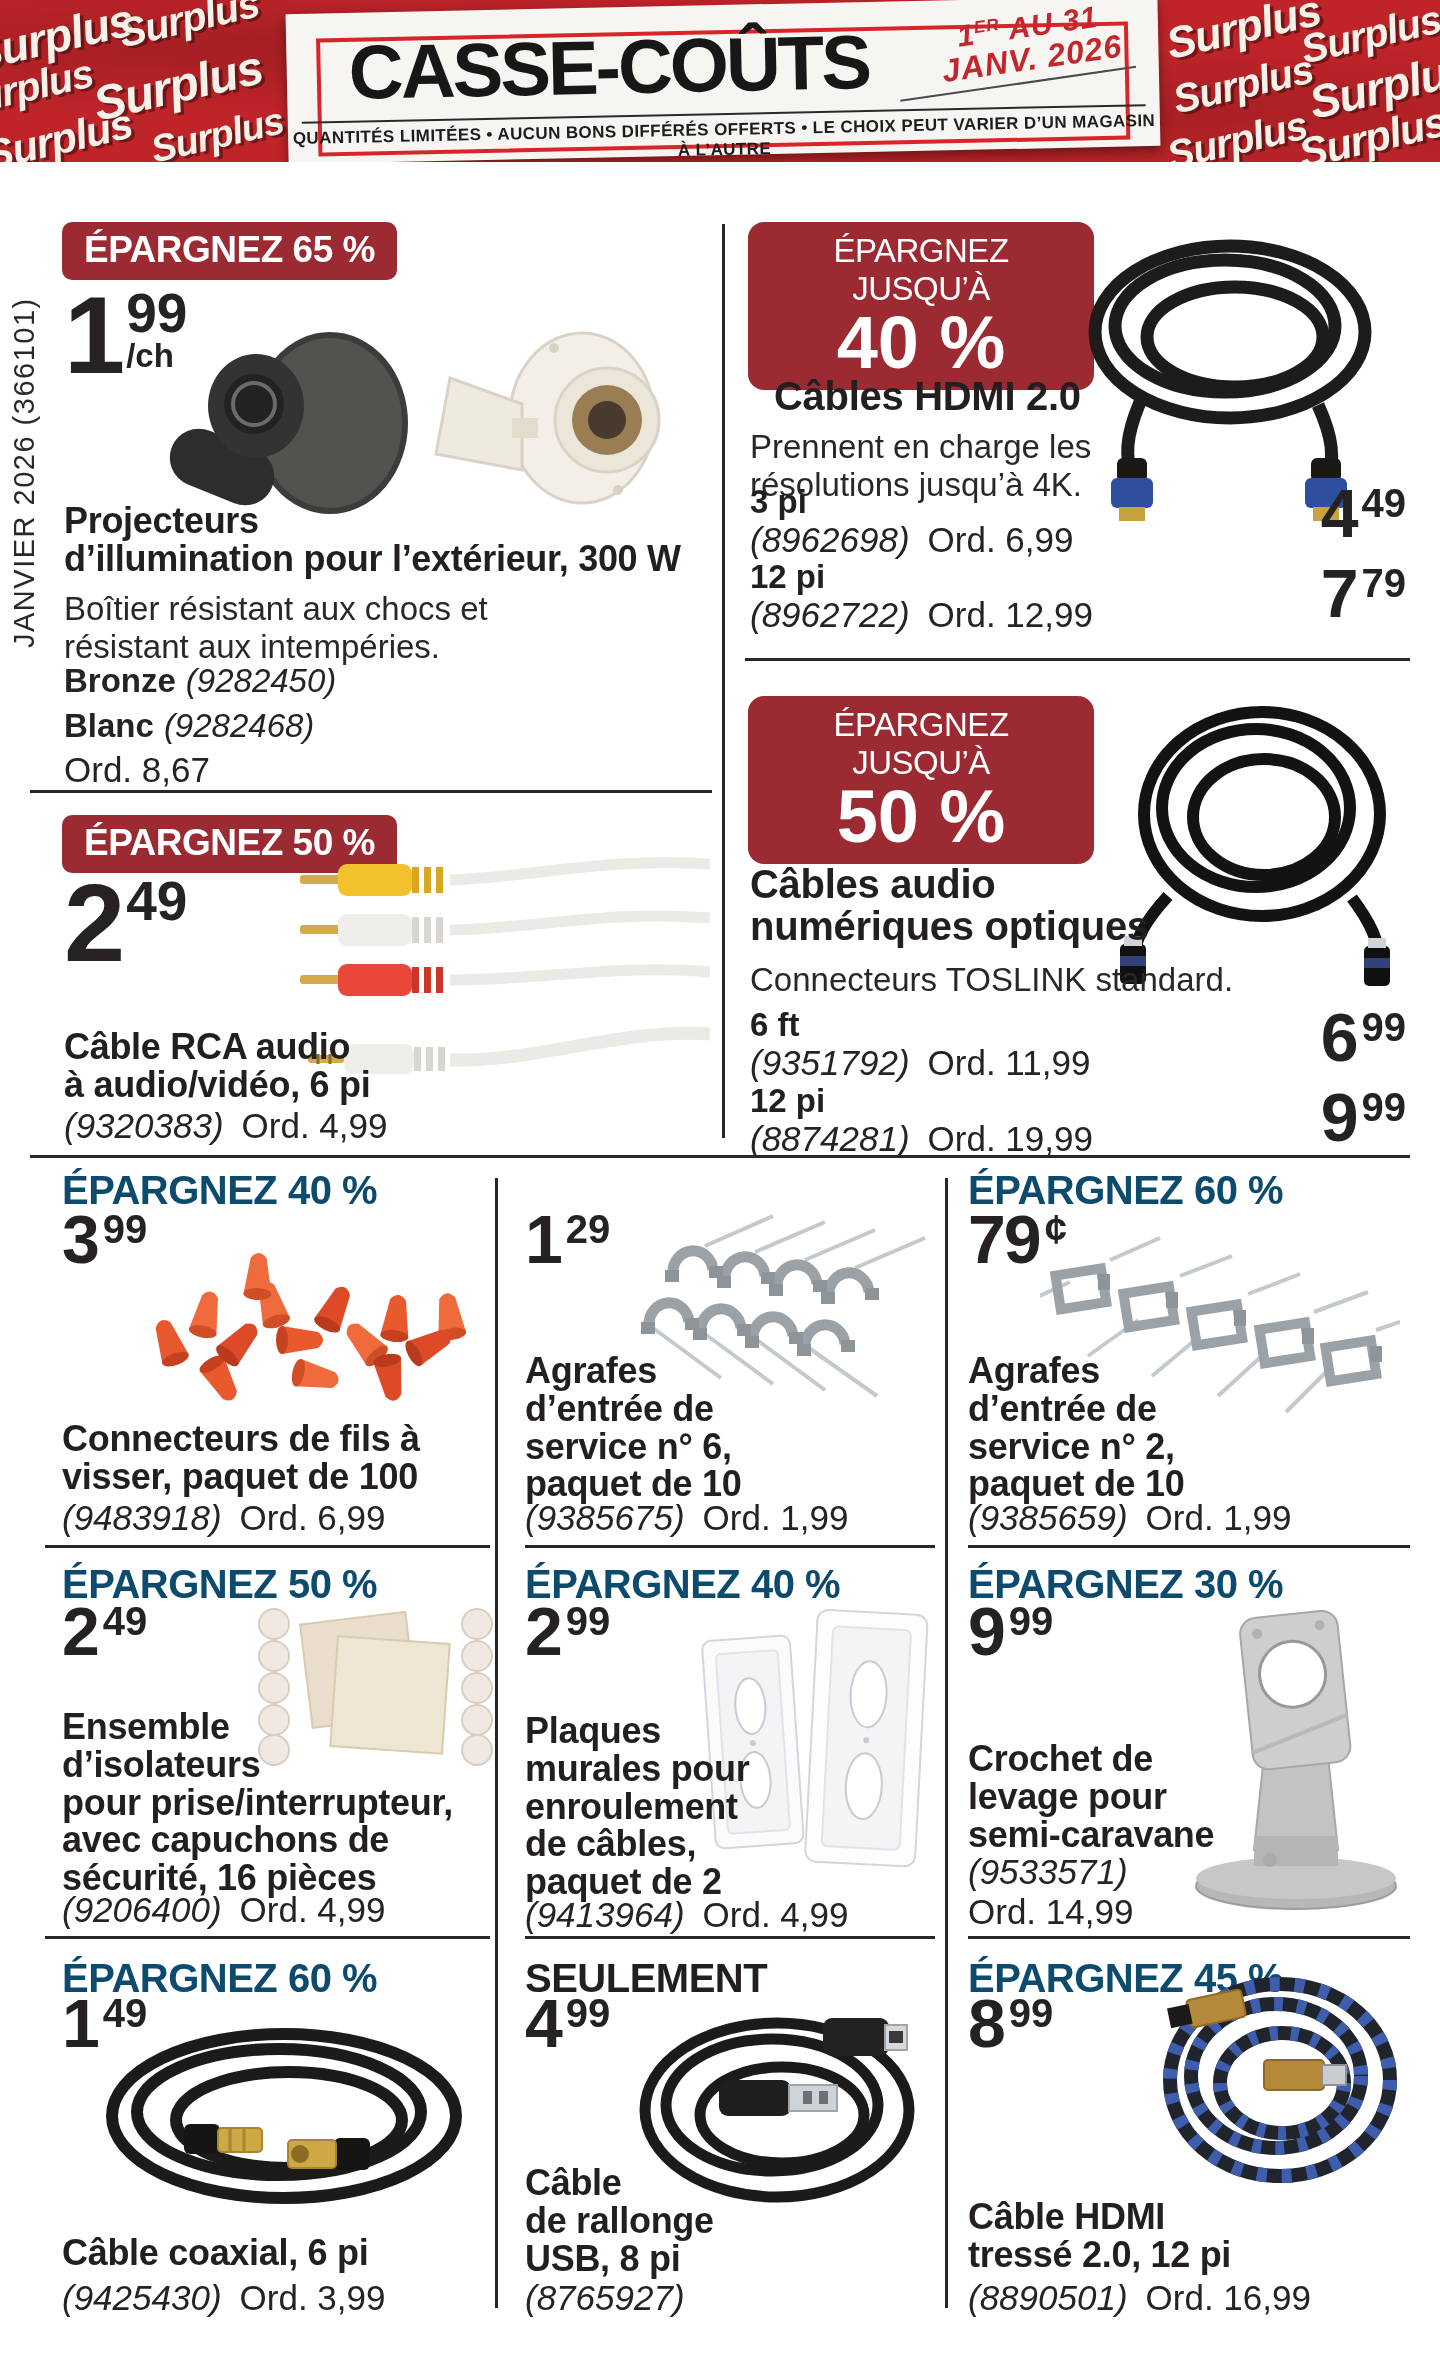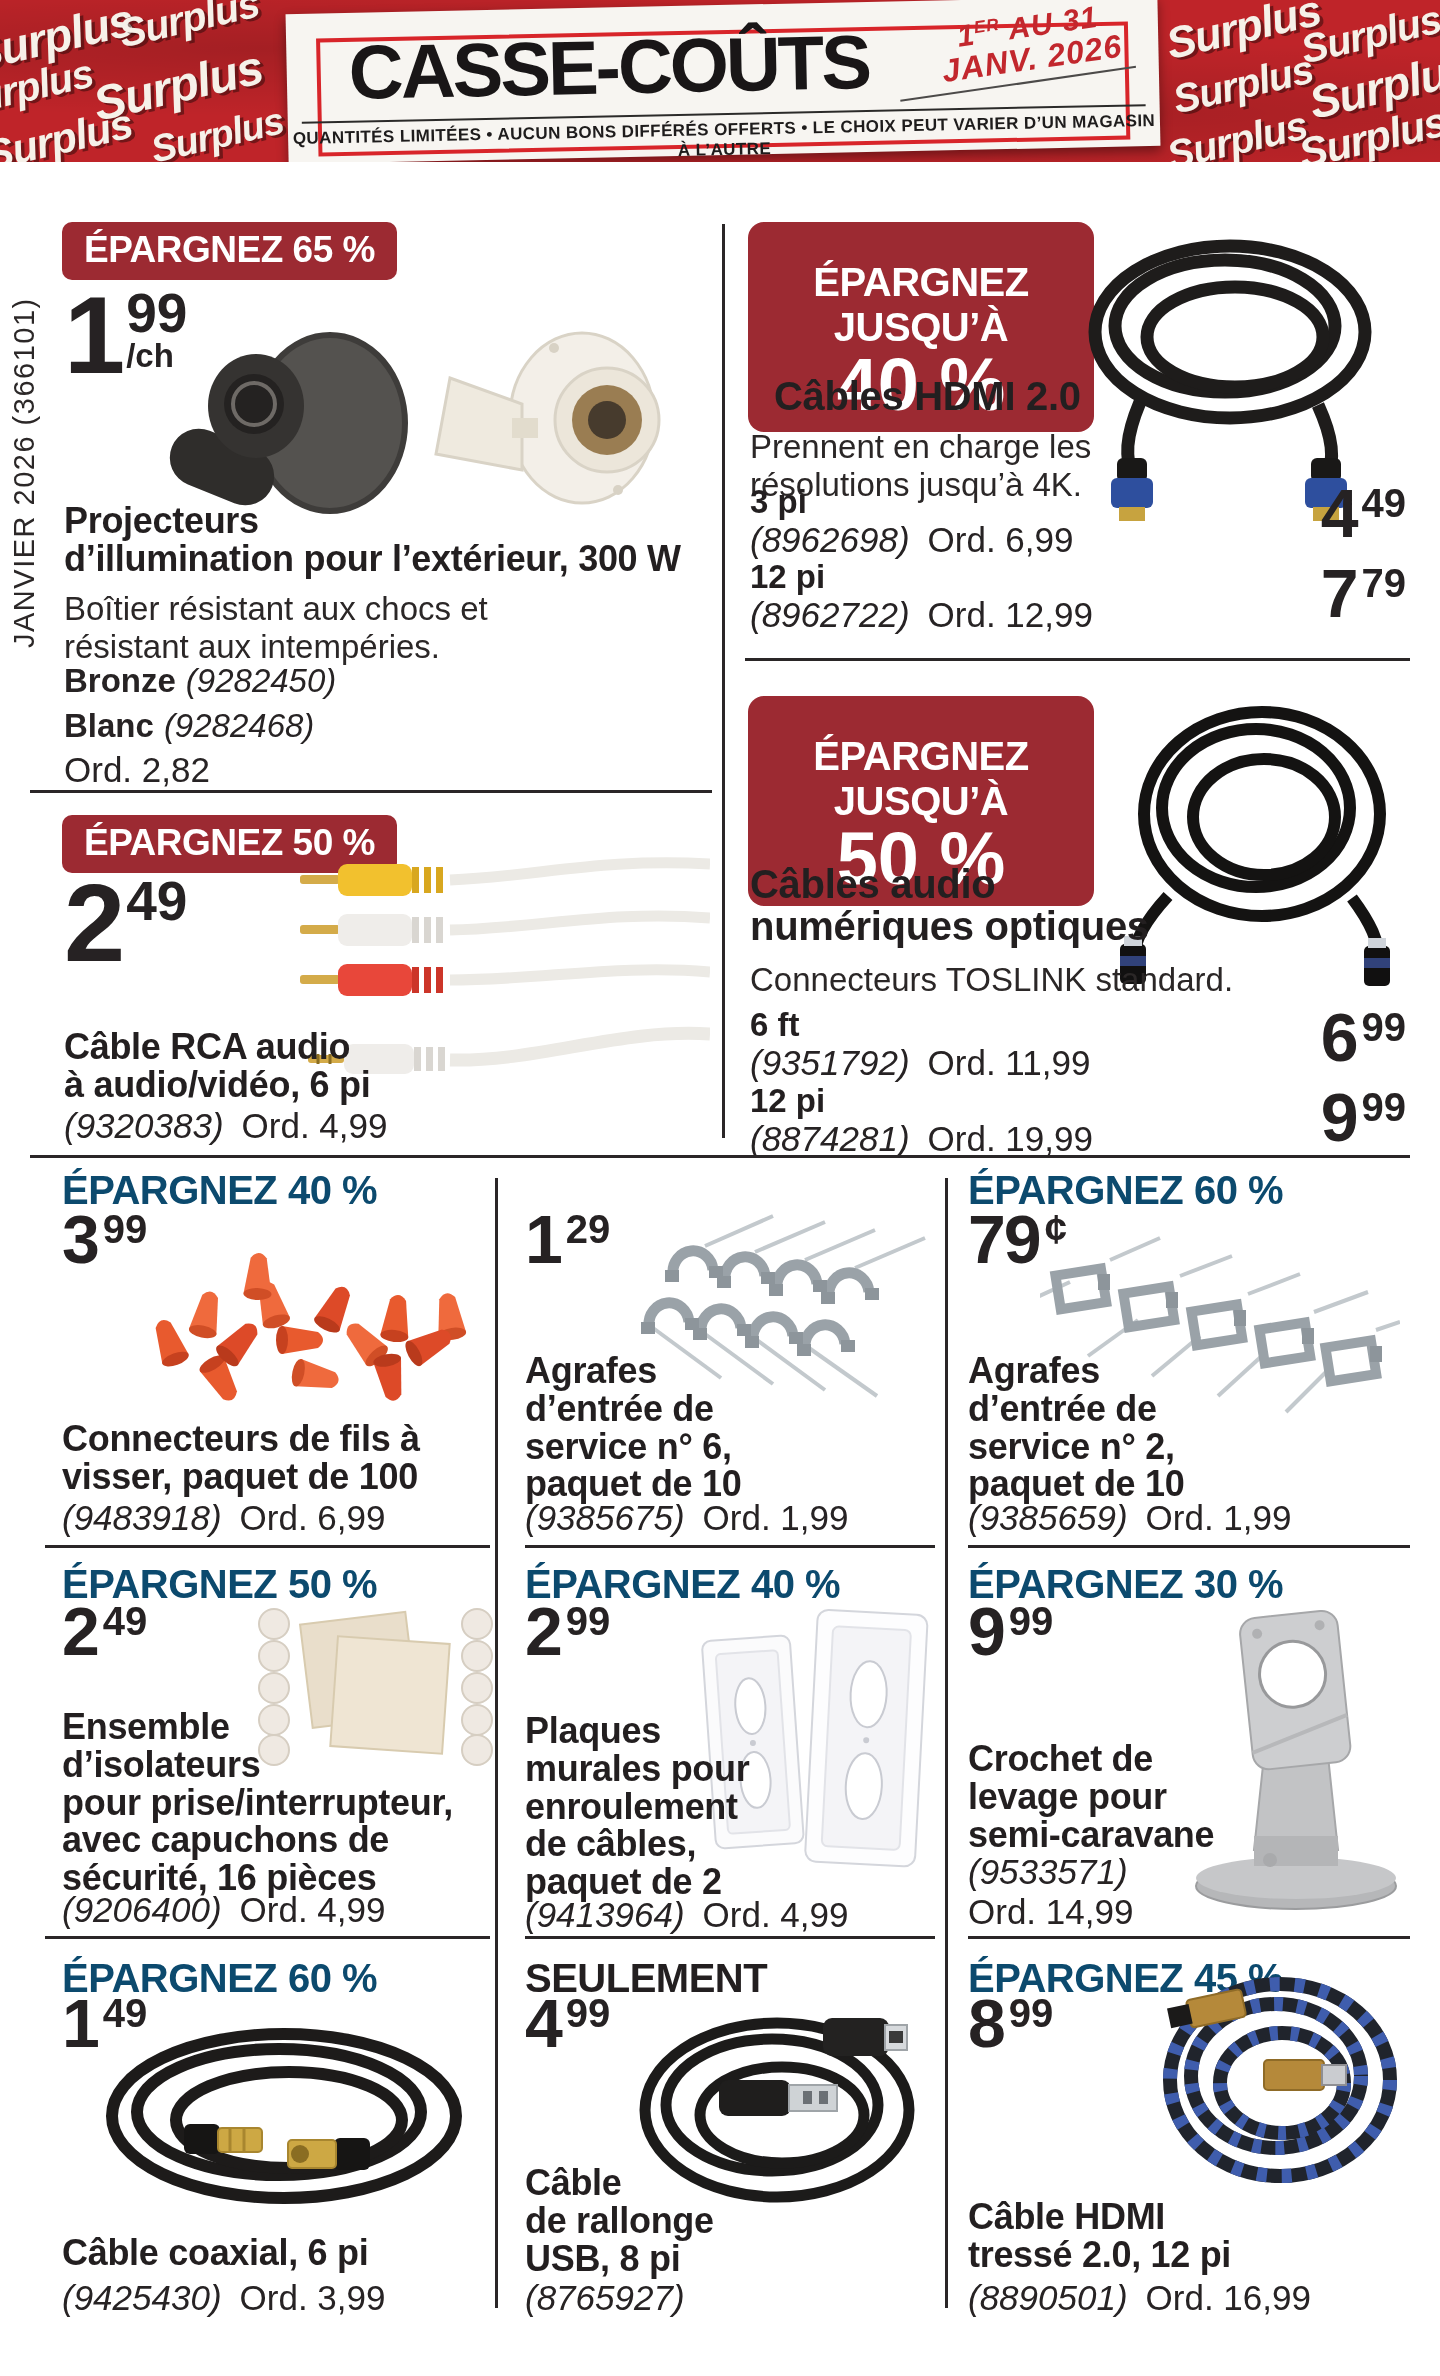--- a/index.html
+++ b/index.html
@@ -30,21 +30,21 @@
     font-weight:bold;letter-spacing:.4px;color:#1e1c1c;}
 
   
   .vlabel{position:absolute;left:8px;top:648px;transform:rotate(-90deg);transform-origin:0 0;
     white-space:nowrap;font-size:29px;letter-spacing:1.5px;color:#2b2727;}
   .block{position:absolute;}
   .pill{position:absolute;display:inline-block;background:#9c2a32;color:#ffffff;font-weight:bold;
     font-size:37px;padding:7px 22px 9px;border-radius:10px;letter-spacing:-.5px;white-space:nowrap;}
   .pill2{position:absolute;background:#9c2a32;color:#ffffff;border-radius:16px;text-align:center;
     padding:10px 14px 12px;width:318px;}
-  .pill2 .l1{font-size:40px;font-weight:bold;letter-spacing:-.5px;margin-top:28px;}
+  .pill2 .l1{font-size:33px;font-weight:normal;letter-spacing:-.5px;}
   .pill2 .l2{font-size:74px;font-weight:bold;line-height:.95;}
   .price{position:absolute;display:flex;align-items:flex-start;color:#262223;font-weight:bold;}
   .price .pmain{font-size:110px;line-height:.82;letter-spacing:-4px;}
   .price .pside{display:flex;flex-direction:column;margin-left:5px;}
   .price .psup{font-size:55px;line-height:.85;}
   .price .punit{font-size:33px;margin-top:0;}
   .price.small .pmain{font-size:68px;line-height:.82;letter-spacing:-2px;}
   .price.small .psup{font-size:40px;line-height:.85;}
   .save{position:absolute;font-size:40px;font-weight:bold;color:#0c4a6e;letter-spacing:-.5px;white-space:nowrap;}
   .save.black{color:#231f20;}
@@ -122,21 +122,21 @@
       <circle cx="457" cy="100" r="52" fill="#ece6da" stroke="#d9d3c6" stroke-width="3"></circle>
       <circle cx="457" cy="100" r="35" fill="#9a7d52"></circle>
       <circle cx="457" cy="100" r="19" fill="#473b2d"></circle>
     </svg>
     <h2 class="pname" style="left:2px;top:280px;">Projecteurs
 d’illumination pour l’extérieur, 300 W</h2>
     <p class="desc" style="left:2px;top:368px;">Boîtier résistant aux chocs et
 résistant aux intempéries.</p>
     <p class="variant" style="left:2px;top:440px;"><b>Bronze</b><span class="sku">(9282450)</span></p>
     <p class="variant" style="left:2px;top:485px;"><b>Blanc</b><span class="sku">(9282468)</span></p>
-    <p class="skuline" style="left:2px;top:528px;">Ord. 2,82</p>
+    <p class="skuline" style="left:2px;top:528px;">Ord. 8,67</p>
   </section>
 
   <section class="block" style="left:62px;top:812px;width:648px;height:335px;">
     <div class="pill" style="left:0;top:3px;">ÉPARGNEZ 50 %</div>
     <div class="price" style="left:2px;top:66px;">
       <span class="pmain">2</span>
       <span class="pside">
           <span class="psup">49</span>
         </span>
     </div>

